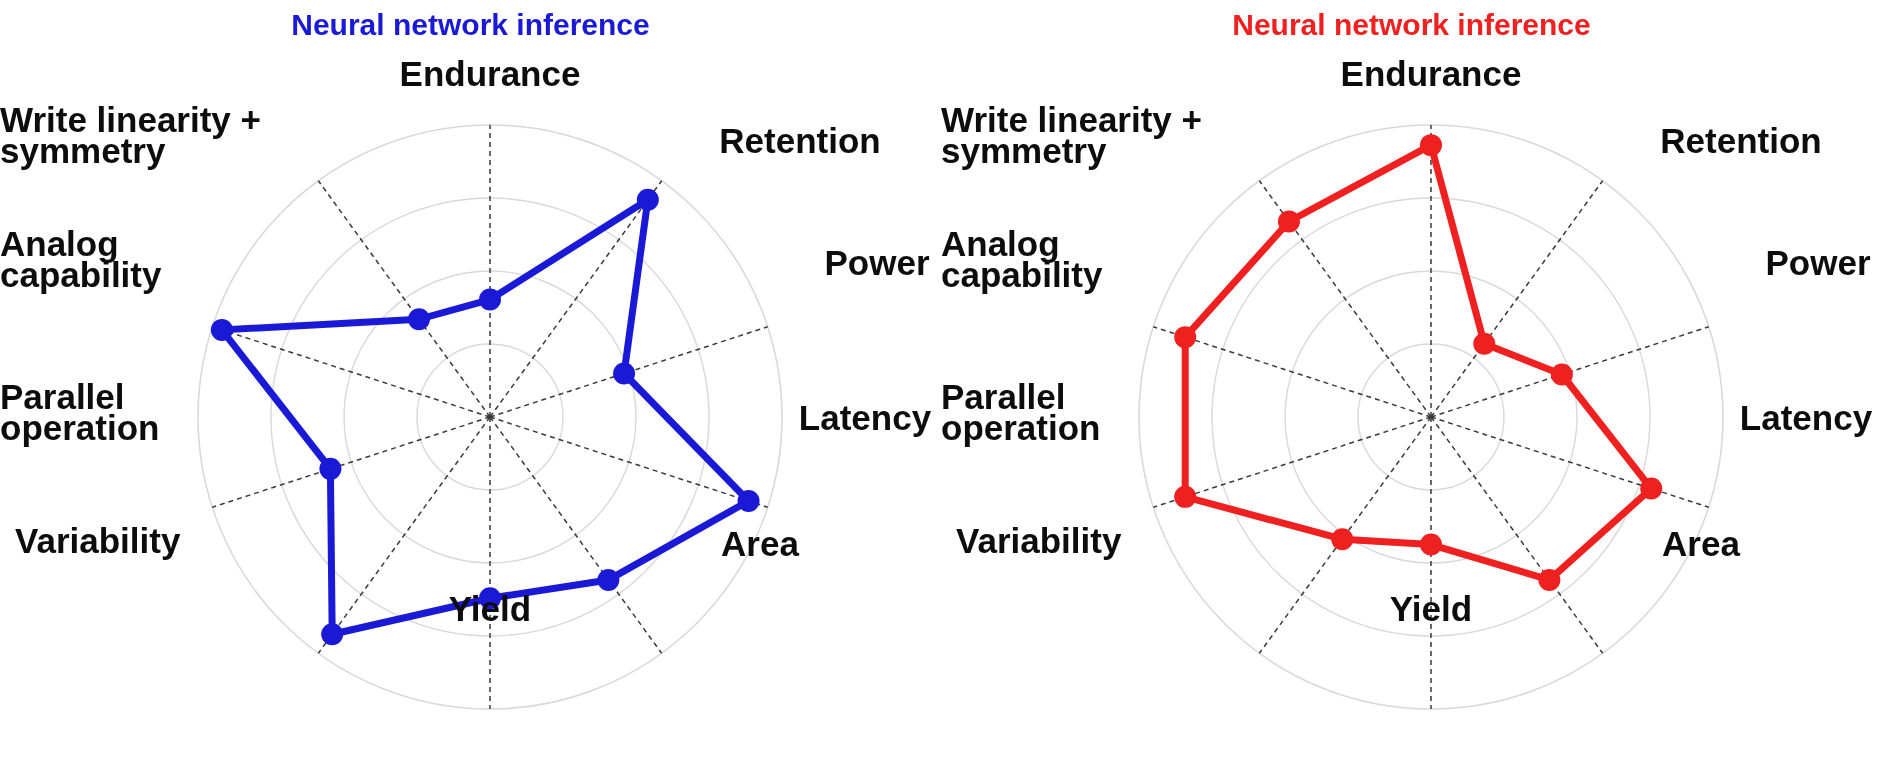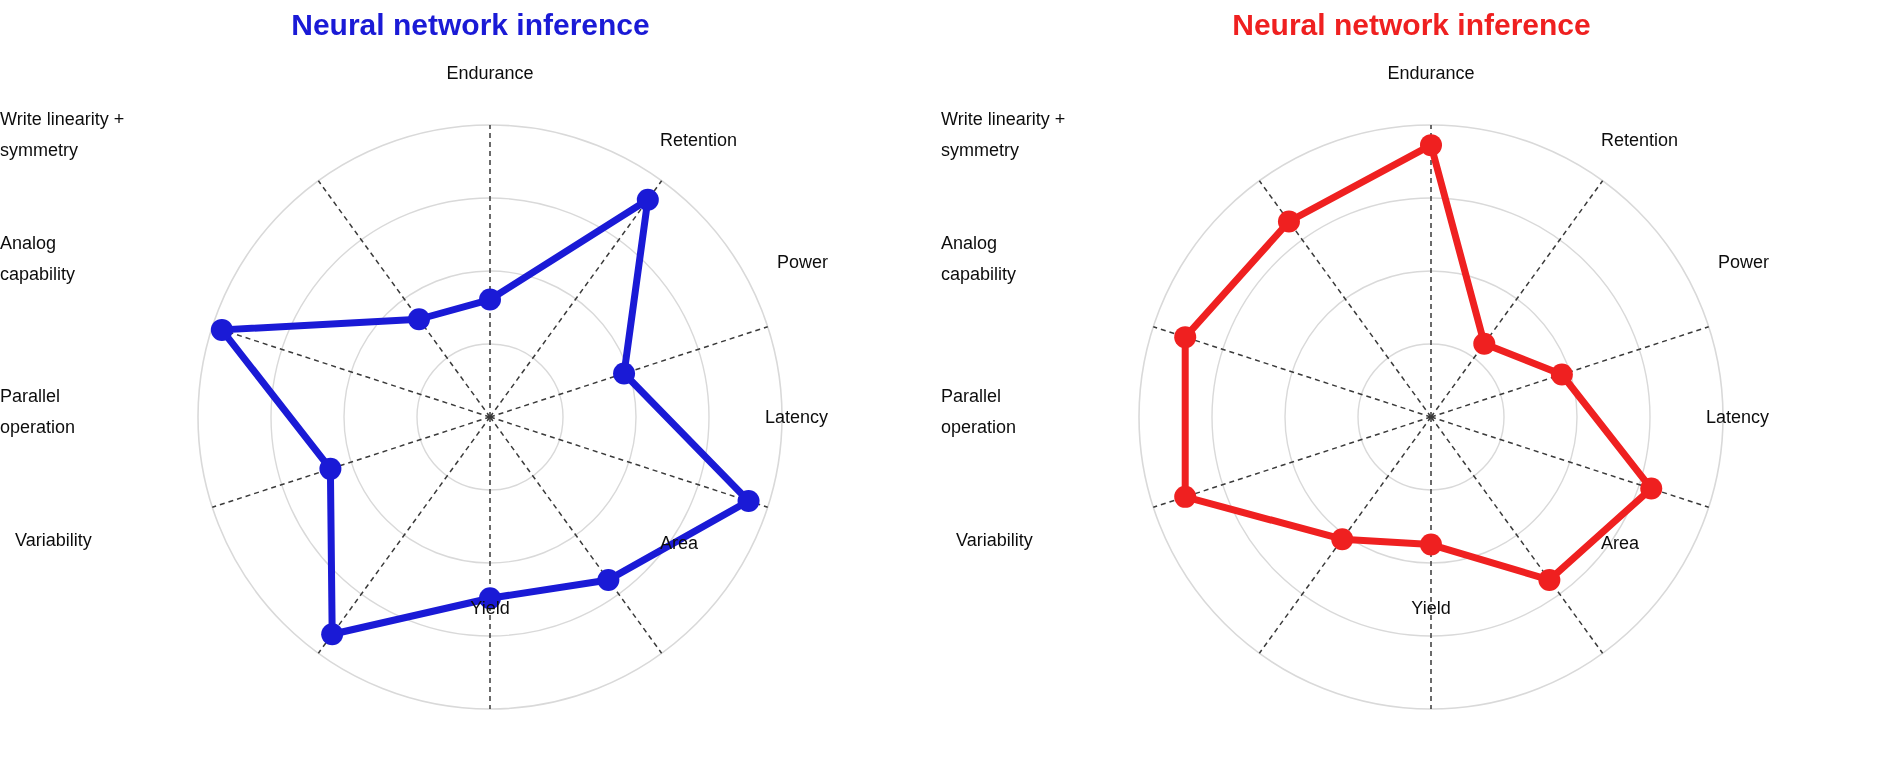--- a/index.html
+++ b/index.html
@@ -15,26 +15,26 @@
   .chart-title{
     position:absolute;top:8px;left:0;width:100%;
     text-align:center;font-size:30px;font-weight:600;
     letter-spacing:0px;line-height:34px;
   }
   #title-left{color:#1a1ad6;}
   #title-right{color:#ef2020;}
   .radar-wrap{position:absolute;left:0;top:0;width:941px;height:775px;}
   svg{display:block;}
   .axis-label{
-    position:absolute;font-size:18px;color:#0d0d0d;
-    line-height:31px;white-space:pre-line;font-weight:400;
+    position:absolute;font-size:35px;color:#0d0d0d;
+    line-height:31px;white-space:pre-line;font-weight:700;
   }
   .al-center{text-align:center;}
   .al-right{}
-  .al-left{text-align:left;}
+  .al-left{text-align:center;}
 </style>
 </head>
 <body>
 
 <div id="stage">
 
   <div class="panel" id="panel-left">
     <div class="chart-title" id="title-left">Neural network inference</div>
     <div class="radar-wrap">
       <svg id="svg-left" width="941" height="775" viewBox="0 0 941 775">

